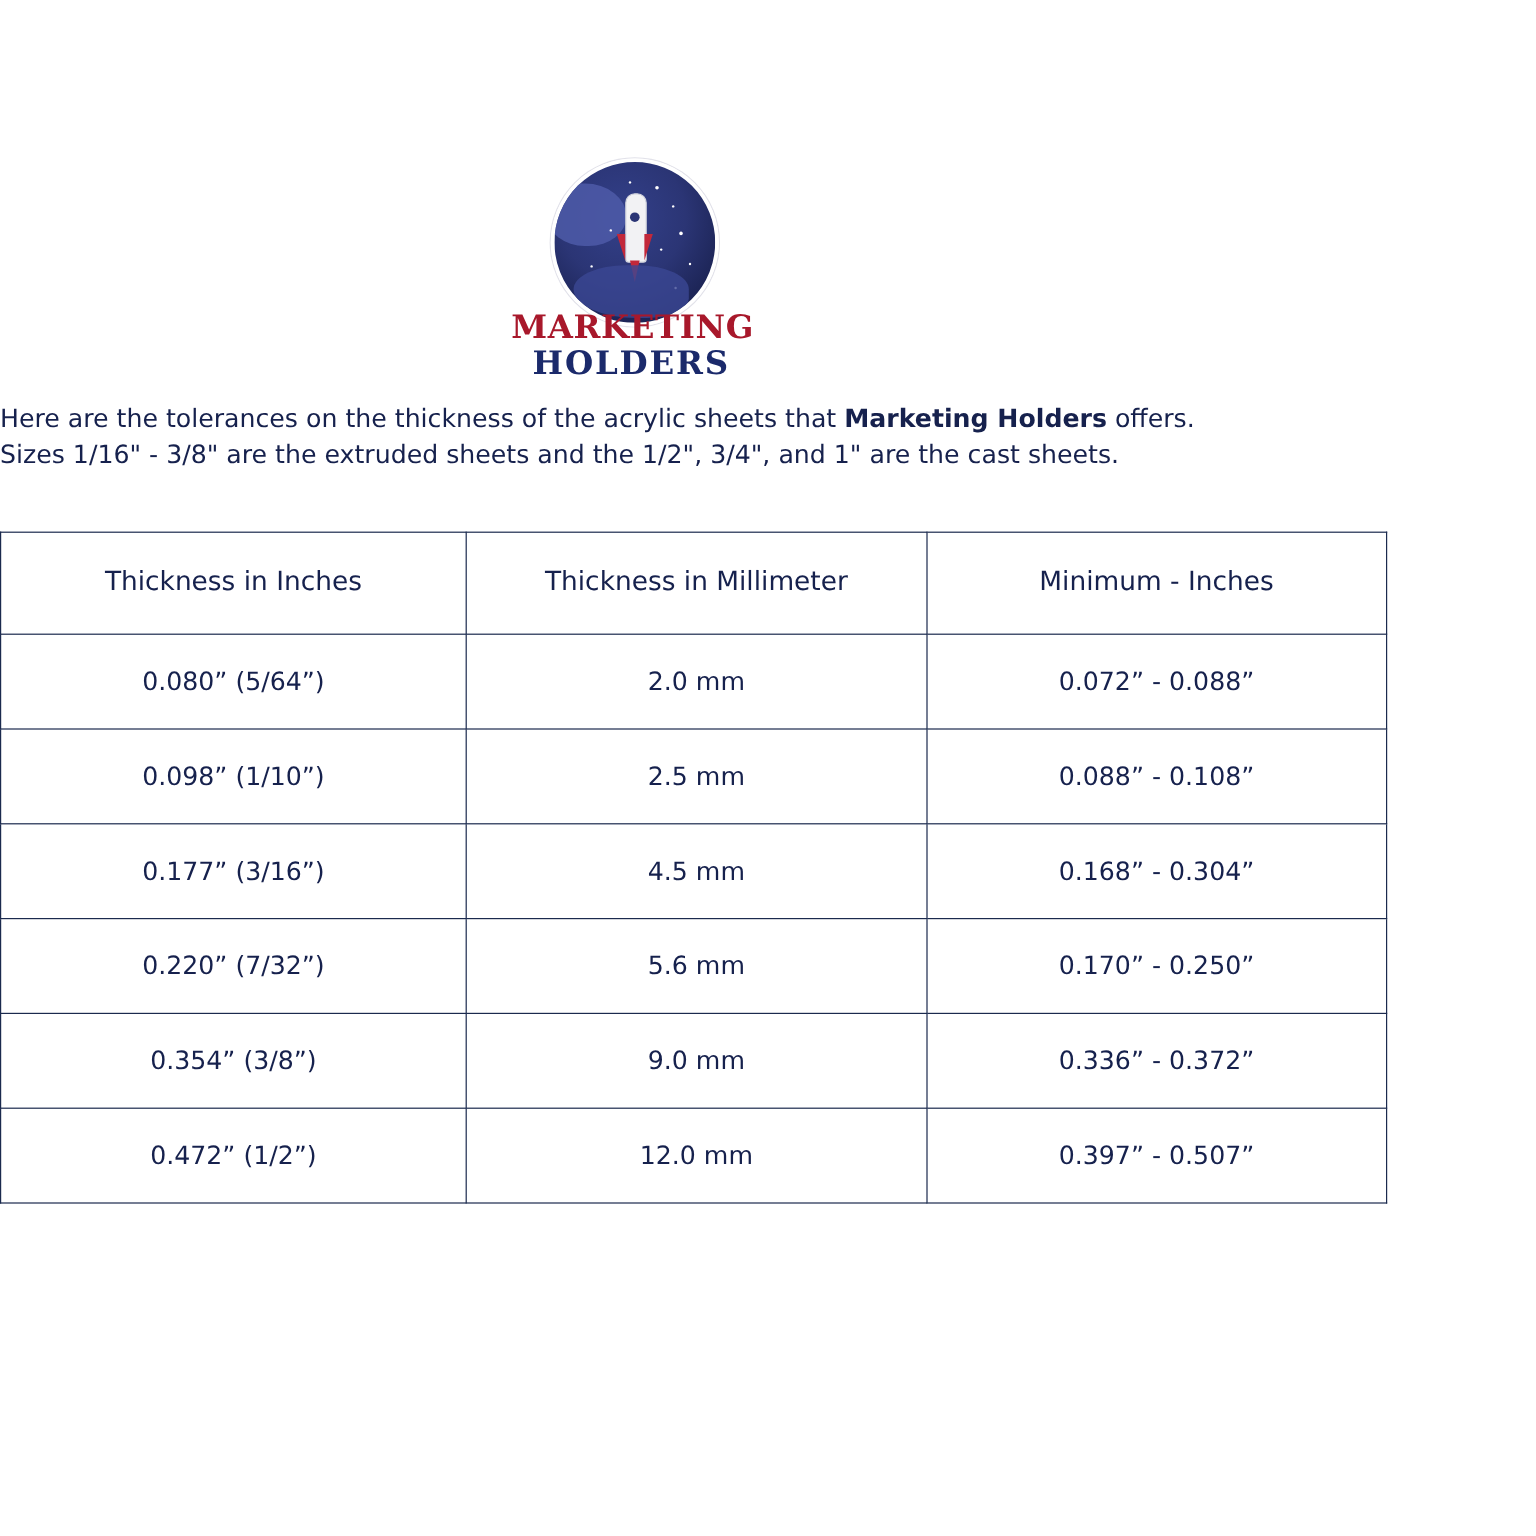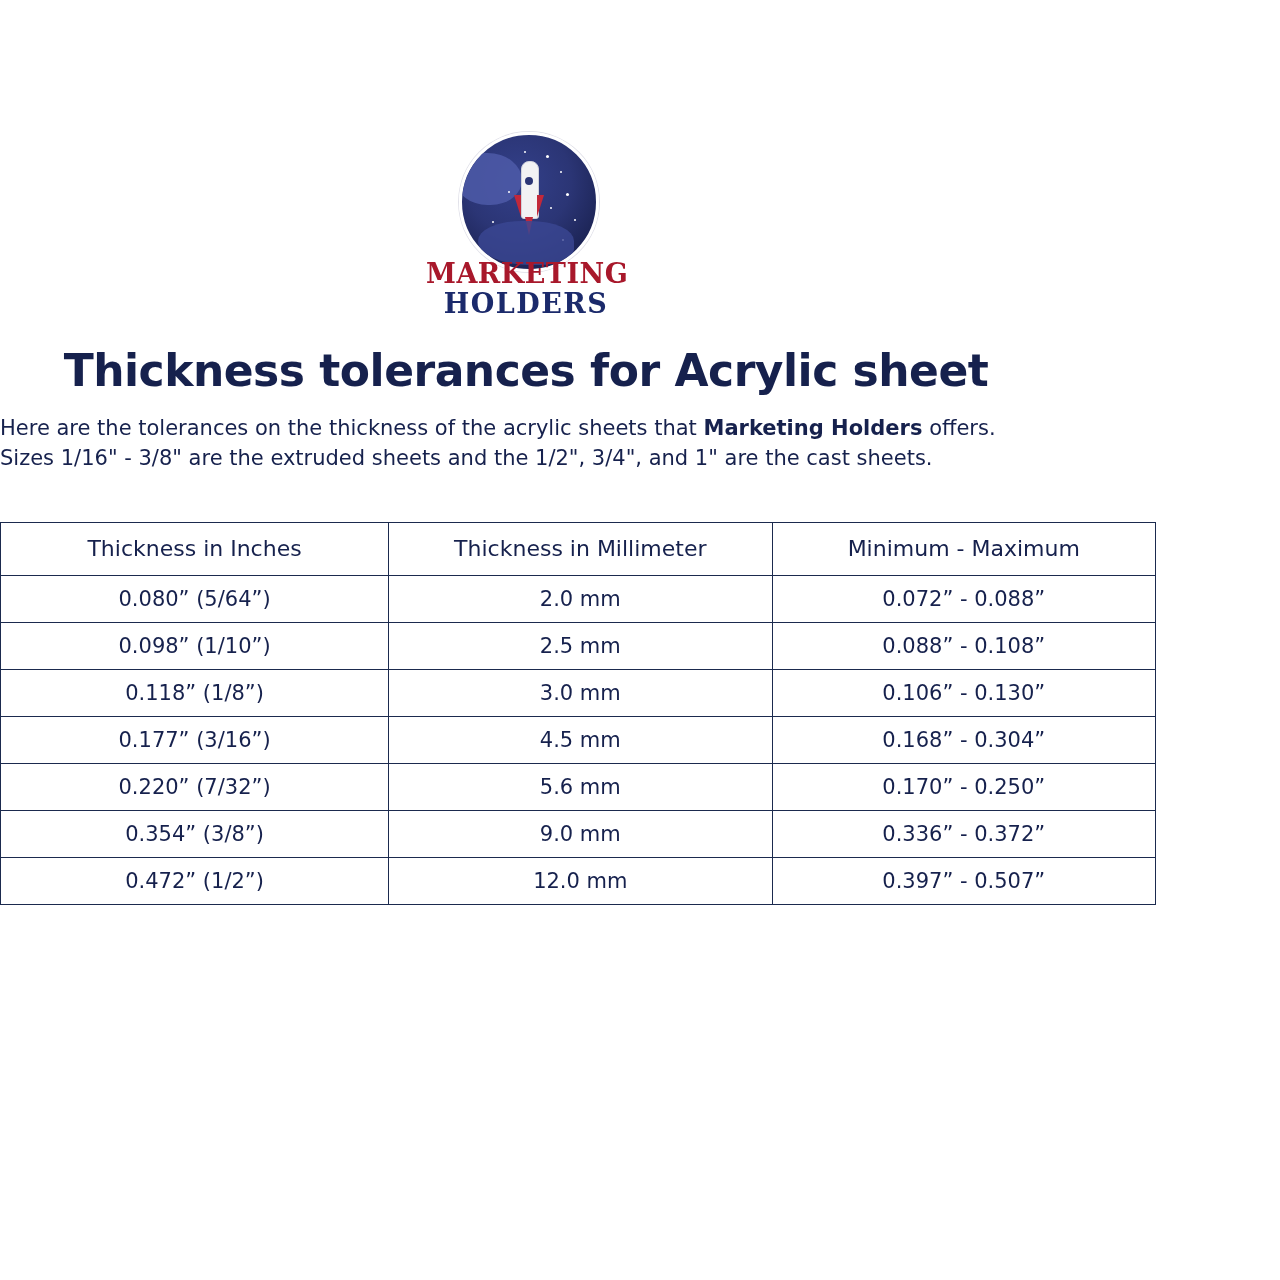--- a/index.html
+++ b/index.html
@@ -180,21 +180,21 @@
     border-collapse: collapse;
     table-layout: fixed;
   }
   table.tol th, table.tol td {
     border: 1.5px solid #1b2a4e;
     text-align: center;
     color: #16214d;
     font-size: 21px;
     font-weight: normal;
     height: 46px;
-    padding: 0 6px;
+    padding: 16px 6px;
   }
   table.tol th {
     font-size: 22px;
     height: 52px;
   }
   table.tol col.c1 { width: 33.6%; }
   table.tol col.c2 { width: 33.2%; }
   table.tol col.c3 { width: 33.2%; }
 </style>
 </head>
@@ -225,58 +225,52 @@
           <div class="flame"></div>
         </div>
       </div>
       <div class="logo-text">
         <div class="l1">MARKETING</div>
         <div class="l2">HOLDERS</div>
       </div>
     </div>
   </div>
 
-  <h1 class="title">Thickness tolerances for Acrylic sheet</h1>
 
   <div class="subtitle">
     <span>Here are the tolerances on the thickness of the acrylic sheets that </span><b>Marketing Holders</b><span> offers.</span>
     <div>Sizes 1/16" - 3/8" are the extruded sheets and the 1/2", 3/4", and 1" are the cast sheets.</div>
   </div>
 
   <div class="table-wrap">
     <table class="tol">
       <colgroup>
           <col class="c1">
           <col class="c2">
           <col class="c3">
         </colgroup>
       <thead>
         <tr>
           <th>Thickness in Inches</th>
           <th>Thickness in Millimeter</th>
-          <th>Minimum - Maximum</th>
+          <th>Minimum - Inches</th>
         </tr>
       </thead>
       <tbody>
         <tr>
           <td>0.080” (5/64”)</td>
           <td>2.0 mm</td>
           <td>0.072” - 0.088”</td>
         </tr>
         <tr>
           <td>0.098” (1/10”)</td>
           <td>2.5 mm</td>
           <td>0.088” - 0.108”</td>
         </tr>
         <tr>
-          <td>0.118” (1/8”)</td>
-          <td>3.0 mm</td>
-          <td>0.106” - 0.130”</td>
-        </tr>
-        <tr>
           <td>0.177” (3/16”)</td>
           <td>4.5 mm</td>
           <td>0.168” - 0.304”</td>
         </tr>
         <tr>
           <td>0.220” (7/32”)</td>
           <td>5.6 mm</td>
           <td>0.170” - 0.250”</td>
         </tr>
         <tr>

